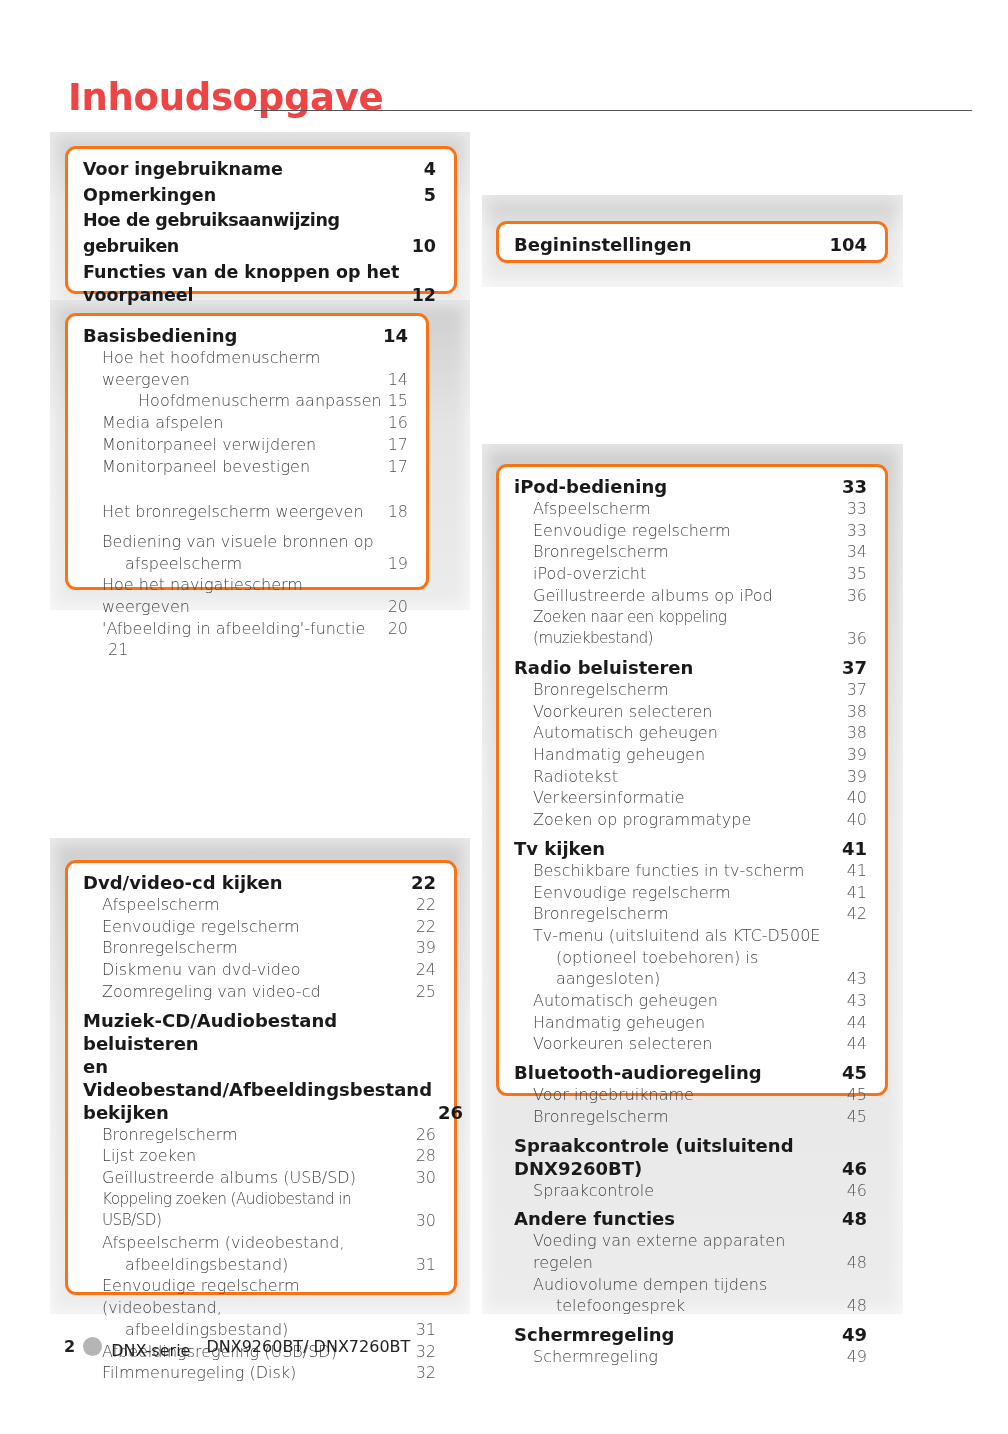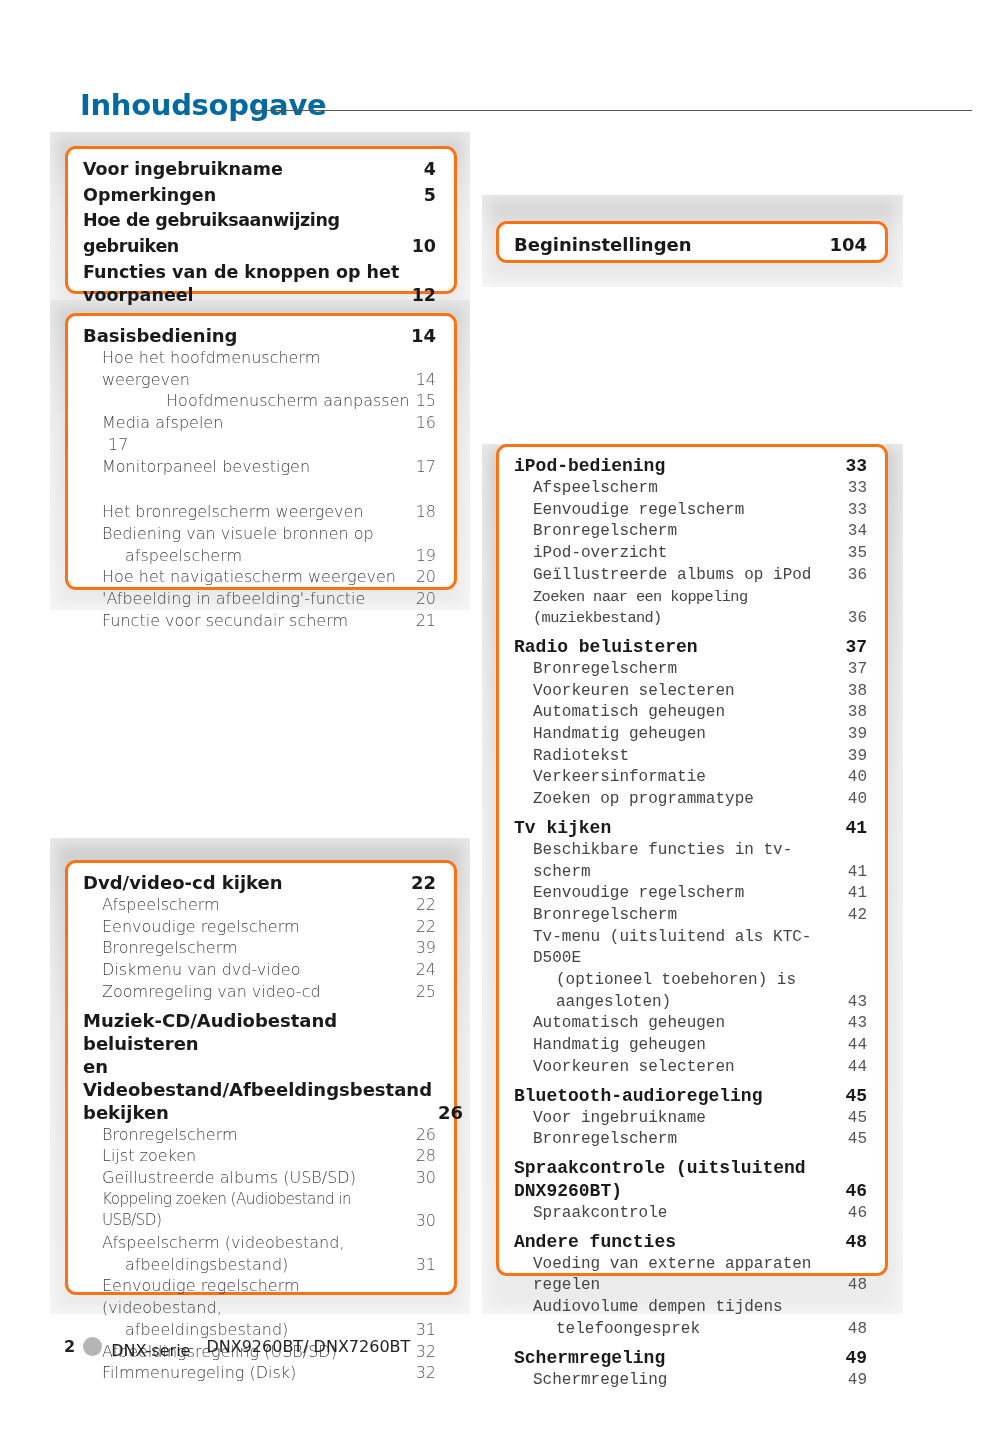--- a/index.html
+++ b/index.html
@@ -1,20 +1,20 @@
 <!DOCTYPE html>
 <html><head>
 <meta charset="utf-8">
 <style>
   html, body { margin: 0; padding: 0; background: #ffffff; }
   body { width: 1008px; height: 1434px; position: relative; overflow: hidden;
          font-family: "DejaVu Sans", "Liberation Sans", sans-serif; color: #1a1a1a; }
 
-  .page-title { position: absolute; left: 64px; top: 72px; font-size: 29px; font-weight: bold;
-                letter-spacing: -0.3px; color: #0369a1; margin: 16px; }
+  .page-title { position: absolute; left: 64px; top: 72px; font-size: 37px; font-weight: bold;
+                letter-spacing: -0.3px; color: #ef4444; margin: 4px; }
   .title-rule { position: absolute; left: 254px; top: 110px; width: 718px; height: 1px; background: #555; }
 
   
   .shade { position: absolute; background: linear-gradient(#cfcfcf, #e4e4e4 40%, #ececec); }
   .shade::after { content: ""; position: absolute; inset: 0;
                   box-shadow: inset 0 0 14px 6px rgba(255,255,255,0.55); }
 
   .box { position: absolute; background: #fff; border: 3px solid #f97316; border-radius: 11px;
          box-sizing: border-box; padding: 8px 18px 0 15px; }
 
@@ -70,21 +70,21 @@
   </div>
 </div>
 
 <div class="box" style="left:496px;top:221px;width:392px;height:42px;padding-top:9px;">
   <div class="row h">
     <span class="t">Begininstellingen</span>
     <span class="p">104</span>
   </div>
 </div>
 
-<div class="box" style="left:65px;top:313px;width:392px;height:277px;">
+<div class="box" style="left:65px;top:313px;width:364px;height:277px;">
   <div class="row h">
     <span class="t">Basisbediening</span>
     <span class="p">14</span>
   </div>
   <div id="basis-items">
       <div class="row s">
         <span class="t">
           <span style="display: block;">Hoe het hoofdmenuscherm weergeven</span>
         </span>
         <span class="p">14</span>
@@ -95,57 +95,57 @@
         </span>
         <span class="p">15</span>
       </div>
       <div class="row s">
         <span class="t">
           <span style="display: block;">Media afspelen</span>
         </span>
         <span class="p">16</span>
       </div>
       <div class="row s">
+        <span class="t">
+          <span style="display: block;">Monitorpaneel verwijderen</span>
+        </span>
         <span class="p">17</span>
       </div>
       <div class="row s">
         <span class="t">
           <span style="display: block;">Monitorpaneel bevestigen</span>
         </span>
         <span class="p">17</span>
       </div>
       <div class="row s">
         <span class="t">
           <span style="display: block; margin-top: 24px;">Het bronregelscherm weergeven</span>
         </span>
         <span class="p">18</span>
       </div>
       <div class="row s">
         <span class="t">
-          <span style="display: block;">Bediening van visuele bronnen op</span>
+          <span style="display: block; margin-top: 8px;">Bediening van visuele bronnen op</span>
           <span class="ind">afspeelscherm</span>
         </span>
         <span class="p">19</span>
       </div>
       <div class="row s">
         <span class="t">
           <span style="display: block;">Hoe het navigatiescherm weergeven</span>
         </span>
         <span class="p">20</span>
       </div>
       <div class="row s">
         <span class="t">
           <span style="display: block;">'Afbeelding in afbeelding'-functie</span>
         </span>
         <span class="p">20</span>
       </div>
       <div class="row s">
-        <span class="t">
-          <span style="display: block;">Functie voor secundair scherm</span>
-        </span>
         <span class="p">21</span>
       </div>
     </div>
 </div>
 
 <div class="box" style="left:65px;top:860px;width:392px;height:435px;">
   <div class="row h">
     <span class="t">Dvd/video-cd kijken</span>
     <span class="p">22</span>
   </div>
@@ -236,21 +236,21 @@
       </div>
       <div class="row s">
         <span class="t">
           <span style="display: block;">Filmmenuregeling (Disk)</span>
         </span>
         <span class="p">32</span>
       </div>
     </div>
 </div>
 
-<div class="box" style="left:496px;top:444px;width:392px;height:832px;font-family:Liberation Mono, monospace;">
+<div class="box" style="left:496px;top:464px;width:392px;height:632px;">
   <div class="row h">
     <span class="t">iPod-bediening</span>
     <span class="p">33</span>
   </div>
   <div id="ipod-items">
       <div class="row s">
         <span class="t">
           <span style="display: block;">Afspeelscherm</span>
         </span>
         <span class="p">33</span>

